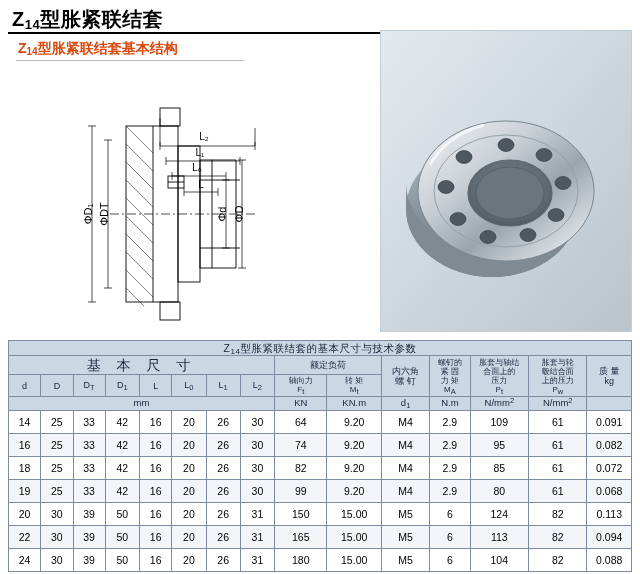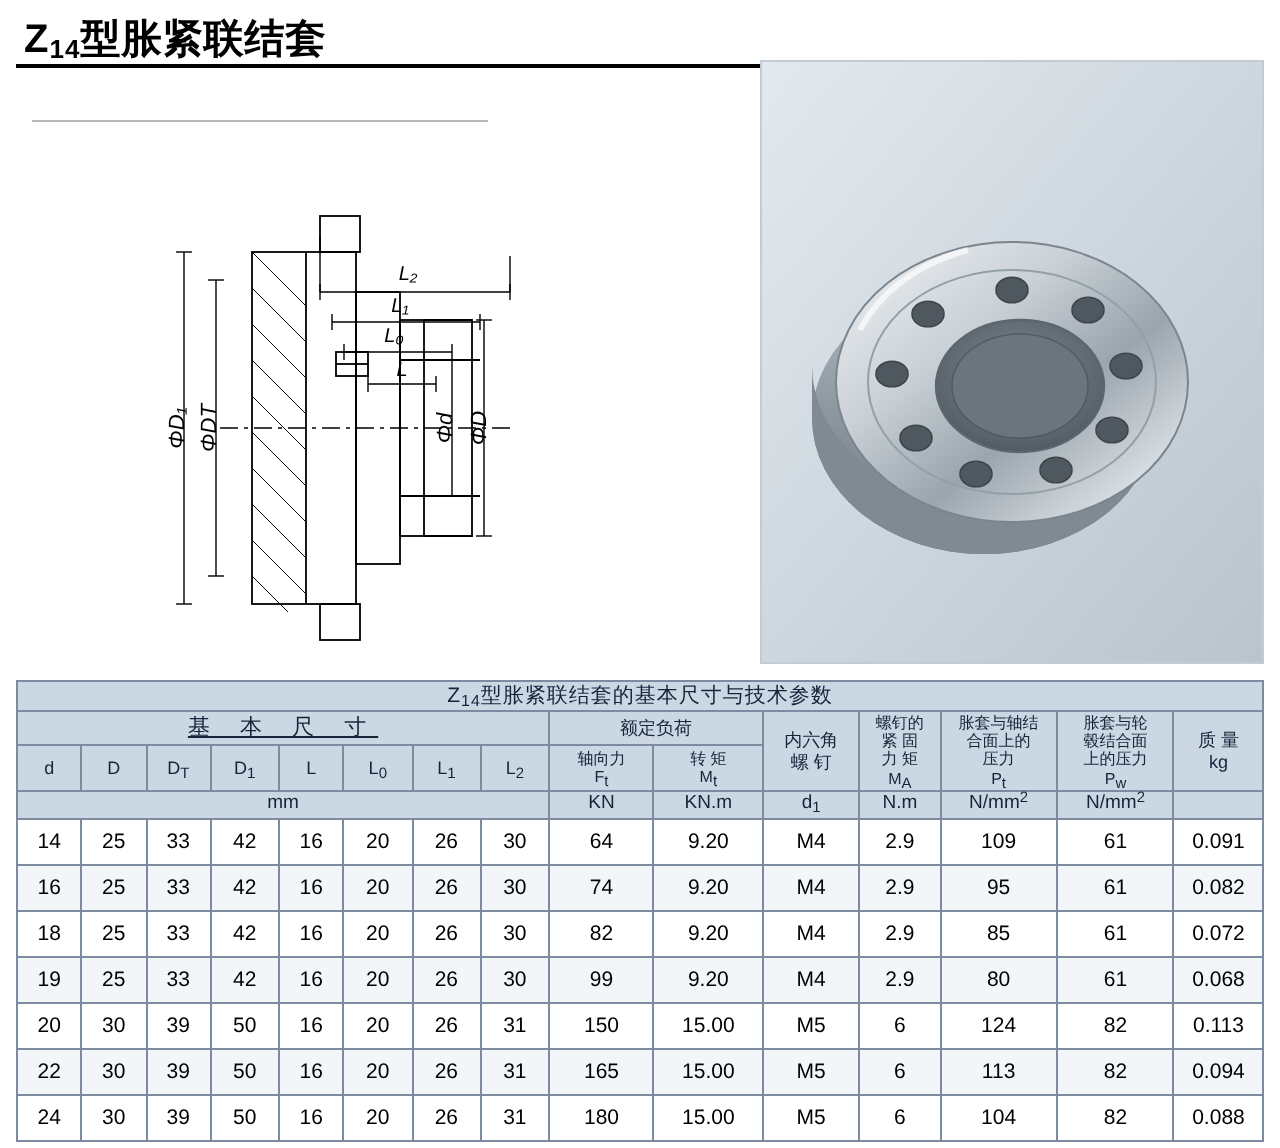--- a/index.html
+++ b/index.html
@@ -67,21 +67,20 @@
     height: 1px;
     background: #b9b9b9;
   }
   
   .drawing {
     position: absolute;
     left: 40px;
     top: 68px;
     width: 300px;
     height: 262px;
-    font-style: italic;
   }
   .drawing svg { display:block; }
   
   .photo {
     position: absolute;
     left: 380px;
     top: 30px;
     width: 250px;
     height: 300px;
     background: linear-gradient(160deg,#dfe6ec 0%, #cfd8e0 45%, #c4ced7 100%);
@@ -114,21 +113,21 @@
     font-weight: normal;
     color: #16243a;
   }
   .tbl-title {
     font-size: 10.5px;
     font-weight: bold;
     padding: 4px 2px;
     letter-spacing: 0.5px;
   }
   .tbl-title .sub { font-size: 8px; position: relative; top: 2px; }
-  .grp { font-size: 11px; letter-spacing: 6px; padding: 3px 0; text-decoration: underline; }
+  .grp { font-size: 14px; letter-spacing: 6px; padding: 3px 0; }
   .hdr-small { font-size: 9px; }
   .hdr-tiny { font-size: 8px; }
   tbody td {
     background: #ffffff;
     height: 20px;
     font-size: 10.5px;
   }
   tbody tr.alt td { background: #f3f6f9; }
   .unit { font-size: 9.5px; margin-top: 14px; }
   .sub-s { font-size: 7.5px; position: relative; top: 2px; }
@@ -137,20 +136,23 @@
 </head>
 <body>
 
 <div class="page">
 
   <div class="main-title">
     <span>Z</span><span class="sub">14</span><span>型胀紧联结套</span>
   </div>
   <div class="title-rule"></div>
 
+  <div class="section-heading">
+    <span>Z</span><span class="sub">14</span><span>型胀紧联结套基本结构</span>
+  </div>
   <div class="heading-rule"></div>
 
   <div class="drawing">
     <svg width="300" height="262" viewBox="0 0 300 262">
       <g stroke="#000" fill="none" stroke-width="0.9">
 
         <rect x="86" y="58" width="52" height="176"></rect>
 
         <rect x="138" y="78" width="22" height="136"></rect>
 

